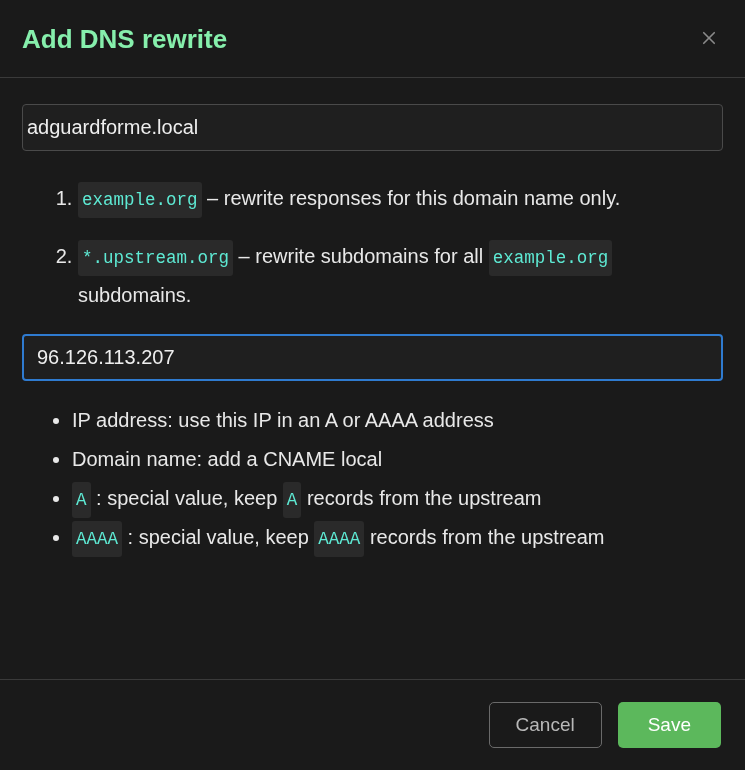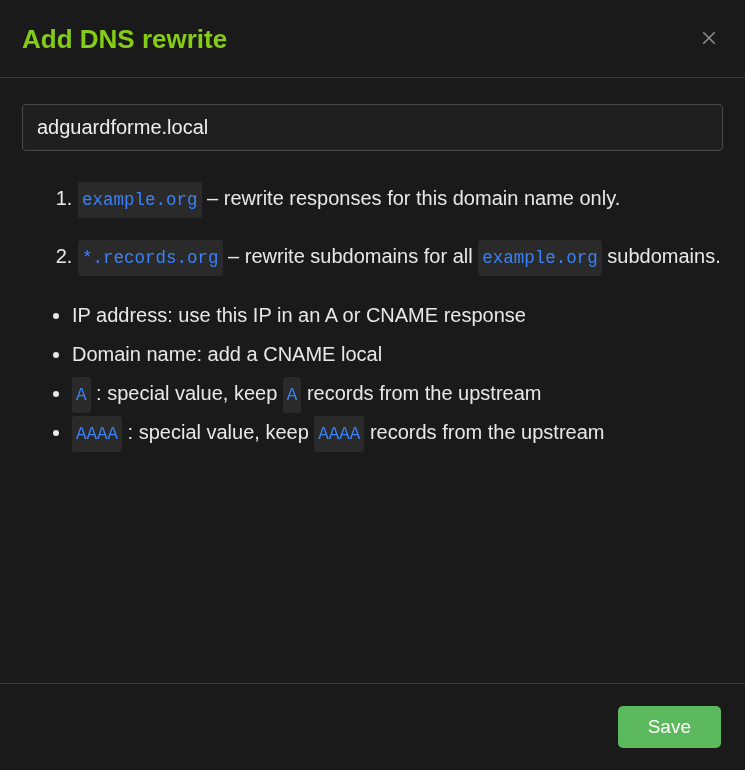--- a/index.html
+++ b/index.html
@@ -20,21 +20,21 @@
   .modal-header {
     display: flex;
     align-items: center;
     justify-content: space-between;
     padding: 24px 24px 22px 22px;
     border-bottom: 1px solid #3a3a3a;
   }
   .modal-title {
     font-size: 26px;
     font-weight: 600;
-    color: #84cc16;
+    color: #86efac;
   }
   .close-btn {
     width: 24px;
     height: 24px;
     background: none;
     border: none;
     cursor: pointer;
     color: #8a8a8a;
     display: flex;
     align-items: center;
@@ -49,21 +49,21 @@
   .instruction {
     font-size: 19px;
     color: #8e8e8e;
     margin-bottom: 14px;
   }
   .text-input {
     width: 100%;
     background: #1f1f1f;
     border: 1px solid #4a4a4a;
     border-radius: 4px;
-    padding: 11px 14px;
+    padding: 11px 4px;
     font-size: 20px;
     color: #eeeeee;
     outline: none;
   }
   .text-input.focused {
     border: 2px solid #2f7bd0;
     padding: 10px 13px;
   }
   .examples-block { margin-top: 28px; }
   .examples-heading {
@@ -79,21 +79,21 @@
   }
   ol.examples li {
     margin-bottom: 20px;
     line-height: 1.9;
   }
   ol.examples li::marker { font-size: 20px; }
   code {
     font-family: Consolas, "Courier New", monospace;
     font-size: 17.5px;
     background: #2a2a2a;
-    color: #3b82f6;
+    color: #5eead4;
     border-radius: 3px;
     padding: 8px 4px;
   }
   .second-input-wrap { margin-top: 18px; }
   .bullets-block { margin-top: 24px; }
   ul.bullets {
     list-style: disc;
     padding-left: 50px;
     font-size: 20px;
     color: #e8e8e8;
@@ -148,34 +148,38 @@
 
 
     <input type="text" class="text-input" value="adguardforme.local" style="">
 
     <div class="examples-block">
       <ol class="examples">
         <li>
           <code>example.org</code><span> – rewrite responses for this domain name only.</span>
         </li>
         <li>
-          <code>*.records.org</code><span> – rewrite subdomains for all </span><code>example.org</code><span> subdomains.</span>
+          <code>*.upstream.org</code><span> – rewrite subdomains for all </span><code>example.org</code><span> subdomains.</span>
         </li>
       </ol>
     </div>
 
+    <div class="second-input-wrap">
+      <input type="text" class="text-input focused" value="96.126.113.207" style="">
+    </div>
 
     <div class="bullets-block">
       <ul class="bullets">
-        <li><span>IP address: use this IP in an A or CNAME response</span></li>
+        <li><span>IP address: use this IP in an A or AAAA address</span></li>
         <li><span>Domain name: add a CNAME local</span></li>
         <li><code>A</code><span> : special value, keep </span><code>A</code><span> records from the upstream</span></li>
         <li><code>AAAA</code><span> : special value, keep </span><code>AAAA</code><span> records from the upstream</span></li>
       </ul>
     </div>
 
   </div>
 
   <div class="modal-footer">
+    <button class="btn btn-cancel">Cancel</button>
     <button class="btn btn-save">Save</button>
   </div>
 
 </div>
 
 </body></html>

